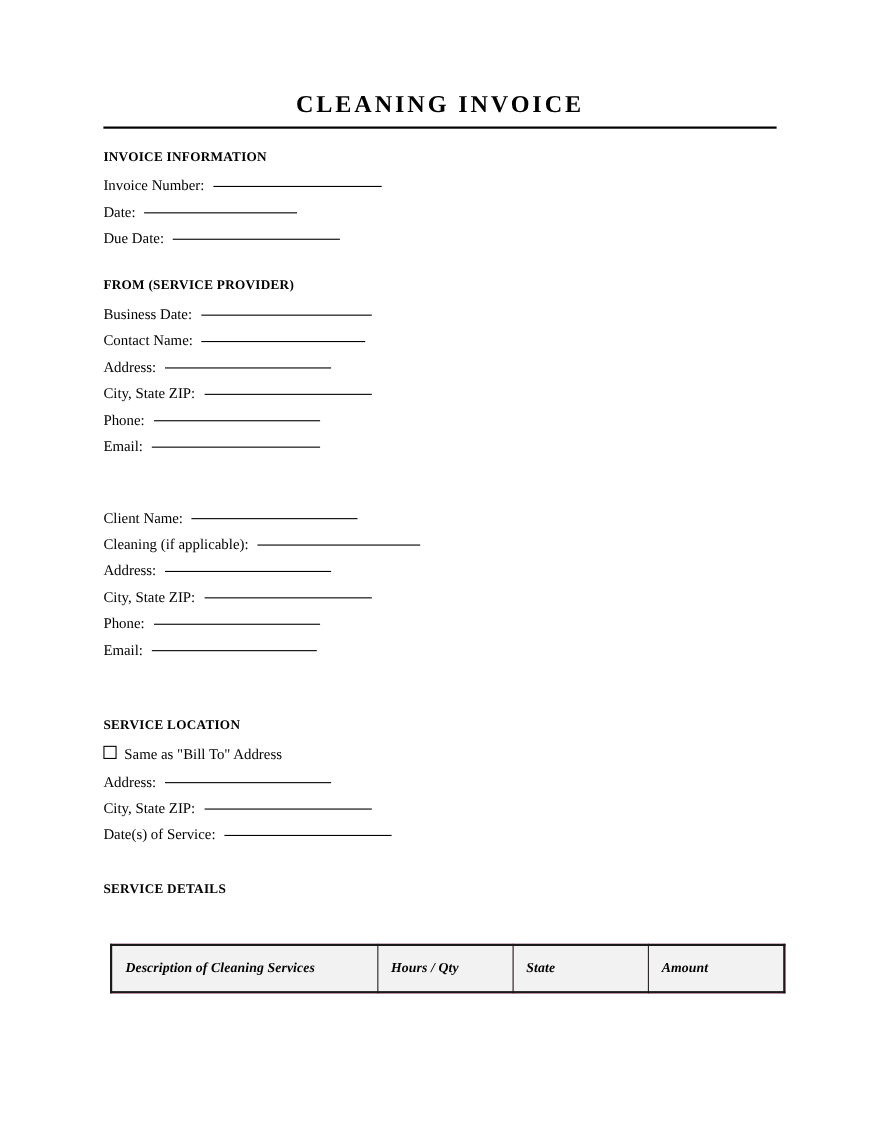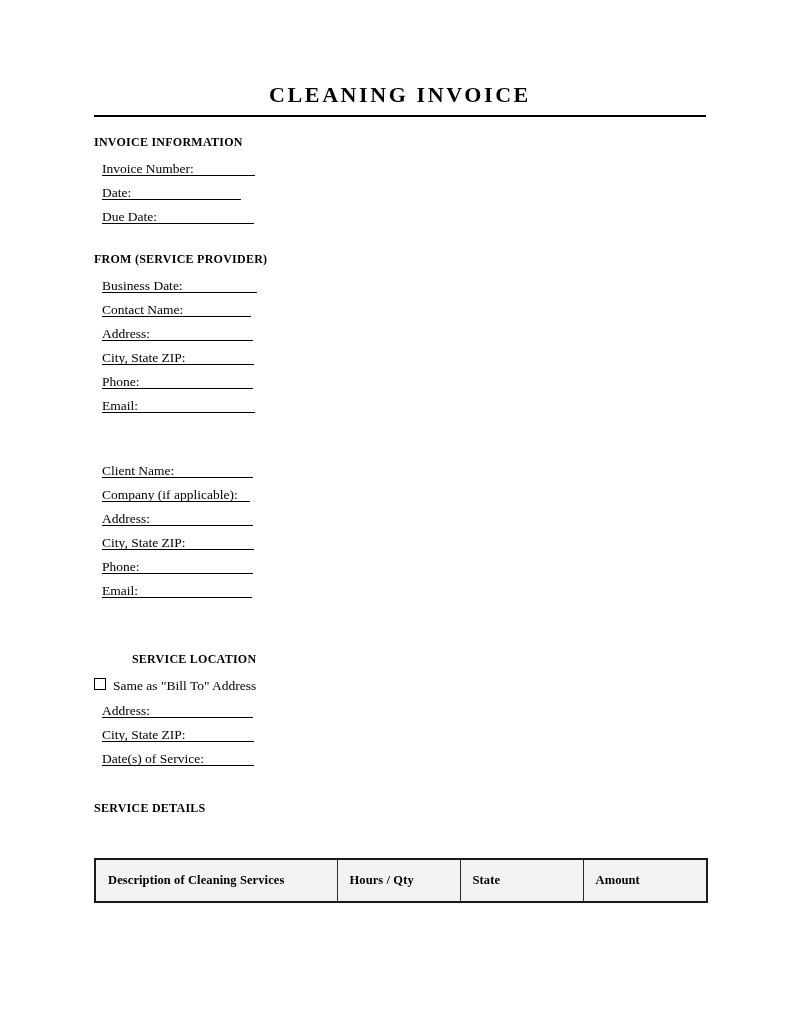--- a/index.html
+++ b/index.html
@@ -61,21 +61,20 @@
     line-height: 18px;
     white-space: nowrap;
     margin: 0 0 9px 0;
   }
 
   .field-row {
     display: flex;
     align-items: baseline;
     height: 24px;
     white-space: nowrap;
-    flex-direction: column;
   }
 
   .field-label {
     font-size: 13.5px;
     line-height: 18px;
   }
 
   .field-line {
     display: inline-block;
     height: 0;
@@ -105,26 +104,27 @@
     flex: none;
   }
   .checkbox-label {
     font-size: 13.5px;
     line-height: 18px;
   }
 
   
   .details-table {
     position: absolute;
-    left: 94px;
+    left: 100px;
     border-collapse: collapse;
     border: 2.2px solid #1a1a1a;
     background: #ec4899;
     table-layout: fixed;
     width: 612px;
+    font-style: italic;
   }
   .details-table th {
     border-right: 1.2px solid #2a2a2a;
     background: #f2f2f2;
     font-size: 12.5px;
     font-weight: bold;
     text-align: left;
     padding: 0 0 0 12px;
     height: 41px;
     vertical-align: middle;
@@ -190,42 +190,42 @@
     </div>
   </div>
 
   <div class="section" style="top:462px;">
 
     <div class="field-row">
       <span class="field-label">Client Name:</span>
       <span class="field-line" style="width:151px;"></span>
     </div>
     <div class="field-row">
-      <span class="field-label">Company (if applicable):</span>
+      <span class="field-label">Cleaning (if applicable):</span>
       <span class="field-line" style="width:148px;"></span>
     </div>
     <div class="field-row">
       <span class="field-label">Address:</span>
       <span class="field-line" style="width:151px;"></span>
     </div>
     <div class="field-row">
       <span class="field-label">City, State ZIP:</span>
       <span class="field-line" style="width:152px;"></span>
     </div>
     <div class="field-row">
       <span class="field-label">Phone:</span>
       <span class="field-line" style="width:151px;"></span>
     </div>
     <div class="field-row">
       <span class="field-label">Email:</span>
       <span class="field-line" style="width:150px;"></span>
     </div>
   </div>
 
-  <div class="section" style="top:650px;text-align:right;">
+  <div class="section" style="top:650px;">
     <div class="section-heading">SERVICE LOCATION</div>
 
     <div class="checkbox-row">
       <span class="checkbox-glyph"></span>
       <span class="checkbox-label">Same as "Bill To" Address</span>
     </div>
 
     <div class="field-row">
       <span class="field-label">Address:</span>
       <span class="field-line" style="width:151px;"></span>

